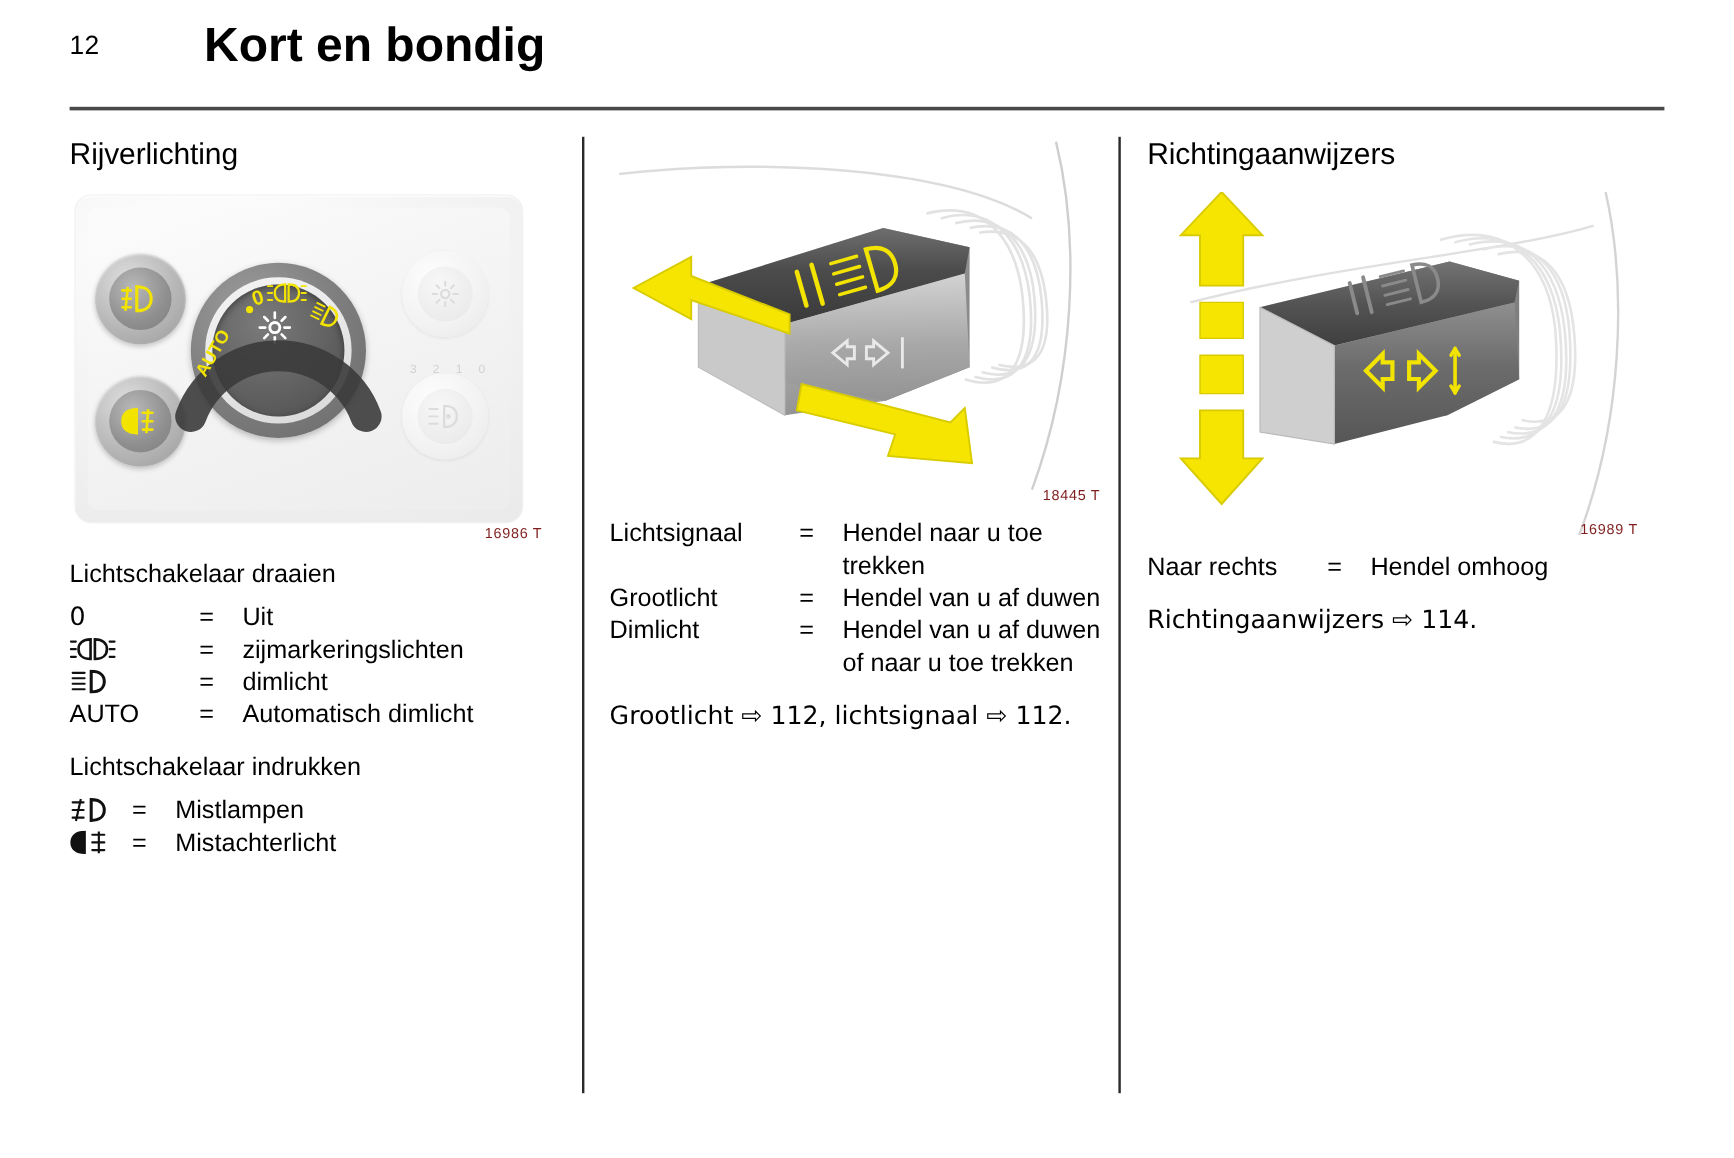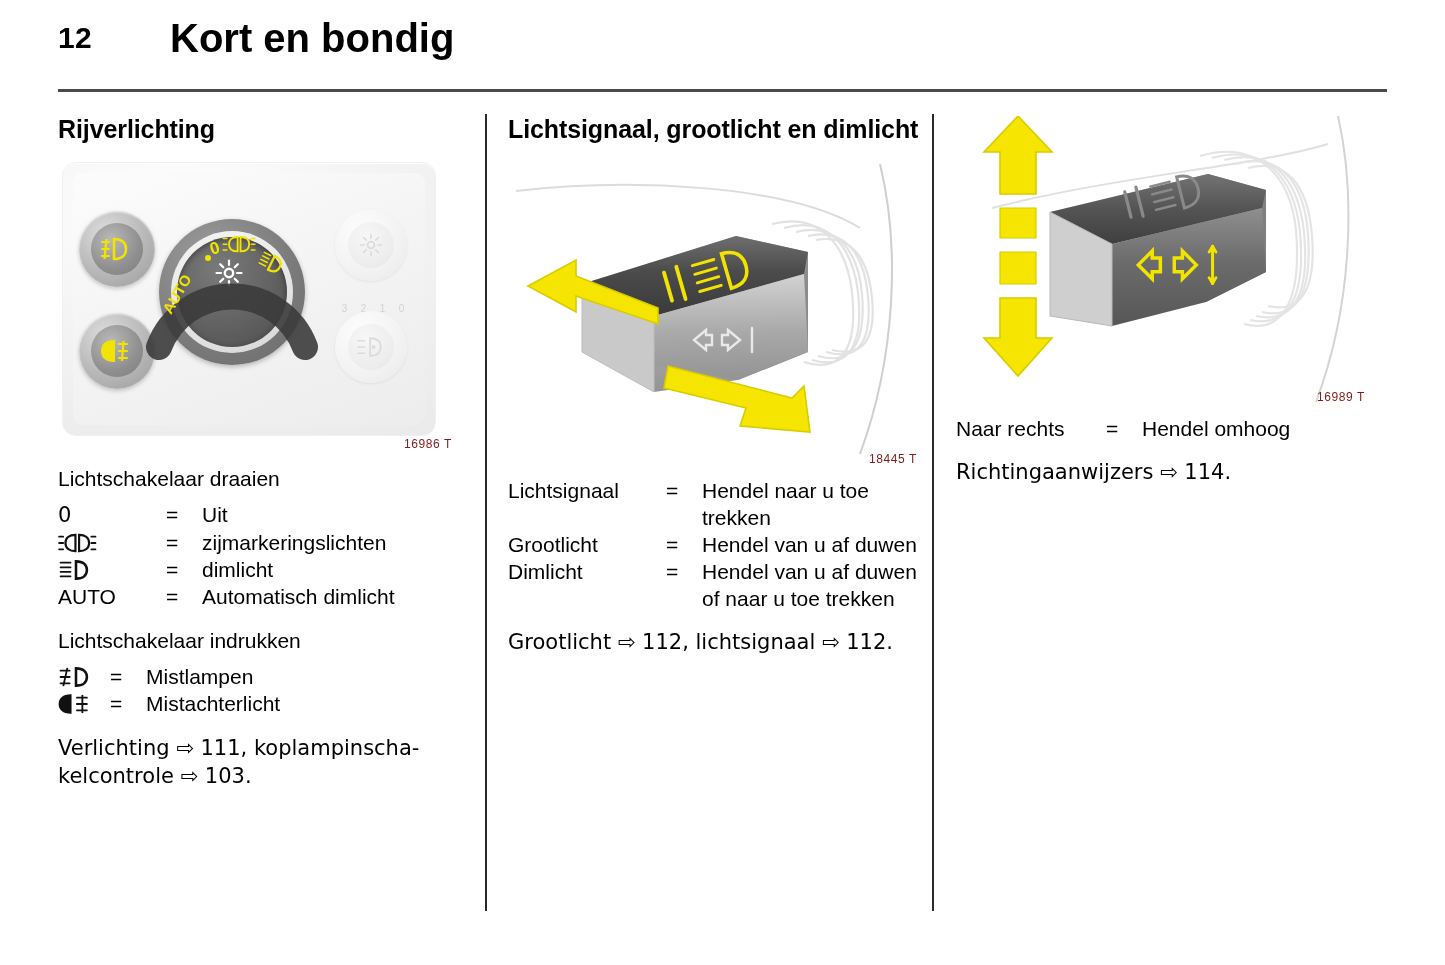--- a/index.html
+++ b/index.html
@@ -20,22 +20,22 @@
   .page-header {
     position: absolute;
     left: 58px;
     top: 20px;
     width: 1330px;
     height: 50px;
     display: flex;
     align-items: flex-start;
   }
   .page-number {
-    font-size: 30px;
-    font-weight: bold;
+    font-size: 22px;
+    font-weight: normal;
     letter-spacing: 0.2px;
     line-height: 36px;
     width: 112px;
   }
   .page-chapter {
     font-size: 40px;
     font-weight: bold;
     line-height: 36px;
   }
   .header-rule {
@@ -69,21 +69,21 @@
     top: 14px;
     width: 2px;
     height: 797px;
     background: #2a2a2a;
   }
   .divider-1 { left: 485px; }
   .divider-2 { left: 932px; }
 
   .col-title {
     font-size: 25px;
-    font-weight: bold;
+    font-weight: normal;
     line-height: 30px;
     margin: 0 0 12px 0;
     padding-top: 14px;
     letter-spacing: -0.1px;
   }
 
   
   .fig {
     position: relative;
     margin-top: 16px;
@@ -406,28 +406,23 @@
             <path d="M20 4 L31 4 M20 11 L31 11 M20 18 L31 18" stroke="#111" stroke-width="2" stroke-linecap="round"></path>
             <path d="M26 1 L26 21" stroke="#111" stroke-width="2"></path>
           </svg>
         </td>
         <td class="eq">=</td>
         <td class="val">Mistachterlicht</td>
       </tr>
     </tbody>
       </table>
 
-    <div class="para">
-      <span class="arrow-ref">Verlichting ⇨ 111, koplampinscha-</span><br>
-      <span class="arrow-ref">kelcontrole ⇨ 103.</span>
-    </div>
   </div>
 
   <div class="col col-2">
-    <div class="col-title">Lichtsignaal, grootlicht en dimlicht</div>
 
     <div class="fig fig2">
       <svg class="stalk-svg" width="415" height="312" viewBox="0 0 415 312">
         <defs>
           <linearGradient id="stk2a" x1="0" y1="0" x2="0" y2="1">
             <stop offset="0%" stop-color="#6e6e6e"></stop>
             <stop offset="45%" stop-color="#4b4b4b"></stop>
             <stop offset="100%" stop-color="#3a3a3a"></stop>
           </linearGradient>
           <linearGradient id="stk2b" x1="0" y1="0" x2="1" y2="0.3">
@@ -500,20 +495,21 @@
         <td class="eq">=</td>
         <td class="val">Hendel van u af duwen of naar u toe trekken</td>
       </tr>
     </tbody>
       </table>
 
     <div class="para arrow-ref">Grootlicht ⇨ 112, lichtsignaal ⇨ 112.</div>
   </div>
 
   <div class="col col-3">
+    <div class="col-title">Richtingaanwijzers</div>
 
     <div class="fig fig3">
       <svg class="stalk-svg" width="415" height="290" viewBox="0 0 415 290">
         <defs>
           <linearGradient id="stk3a" x1="0" y1="0" x2="0" y2="1">
             <stop offset="0%" stop-color="#737373"></stop>
             <stop offset="50%" stop-color="#545454"></stop>
             <stop offset="100%" stop-color="#3f3f3f"></stop>
           </linearGradient>
           <linearGradient id="stk3b" x1="0" y1="0" x2="1" y2="0.25">

